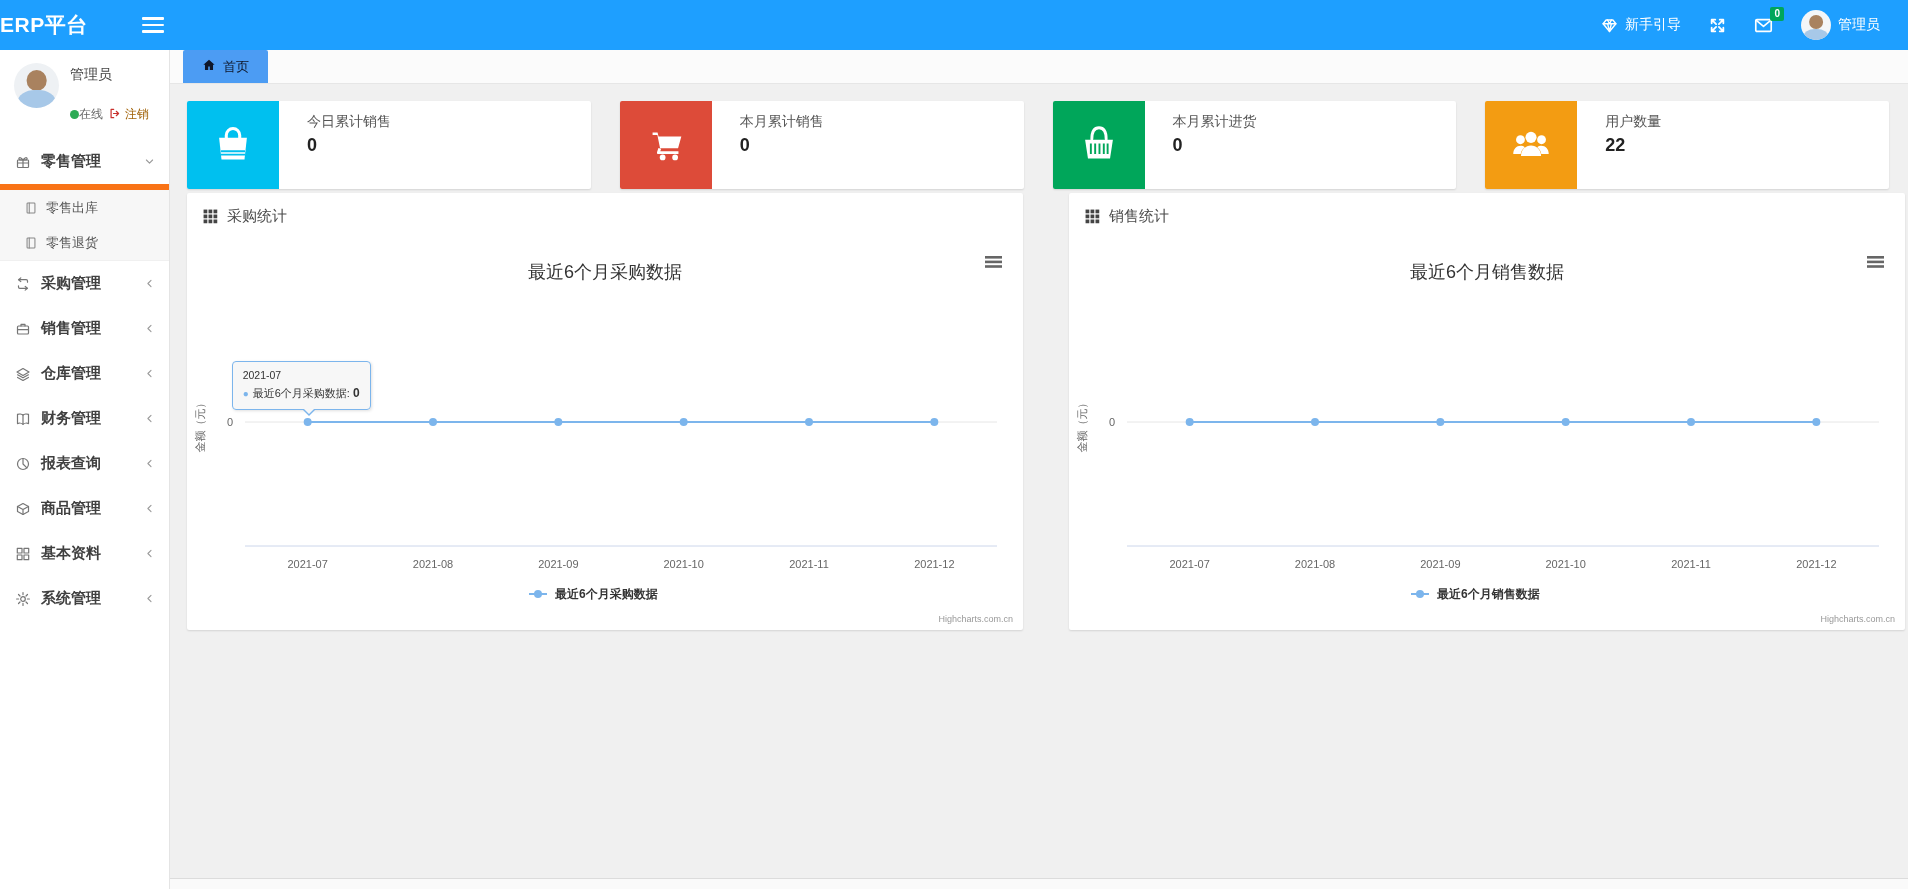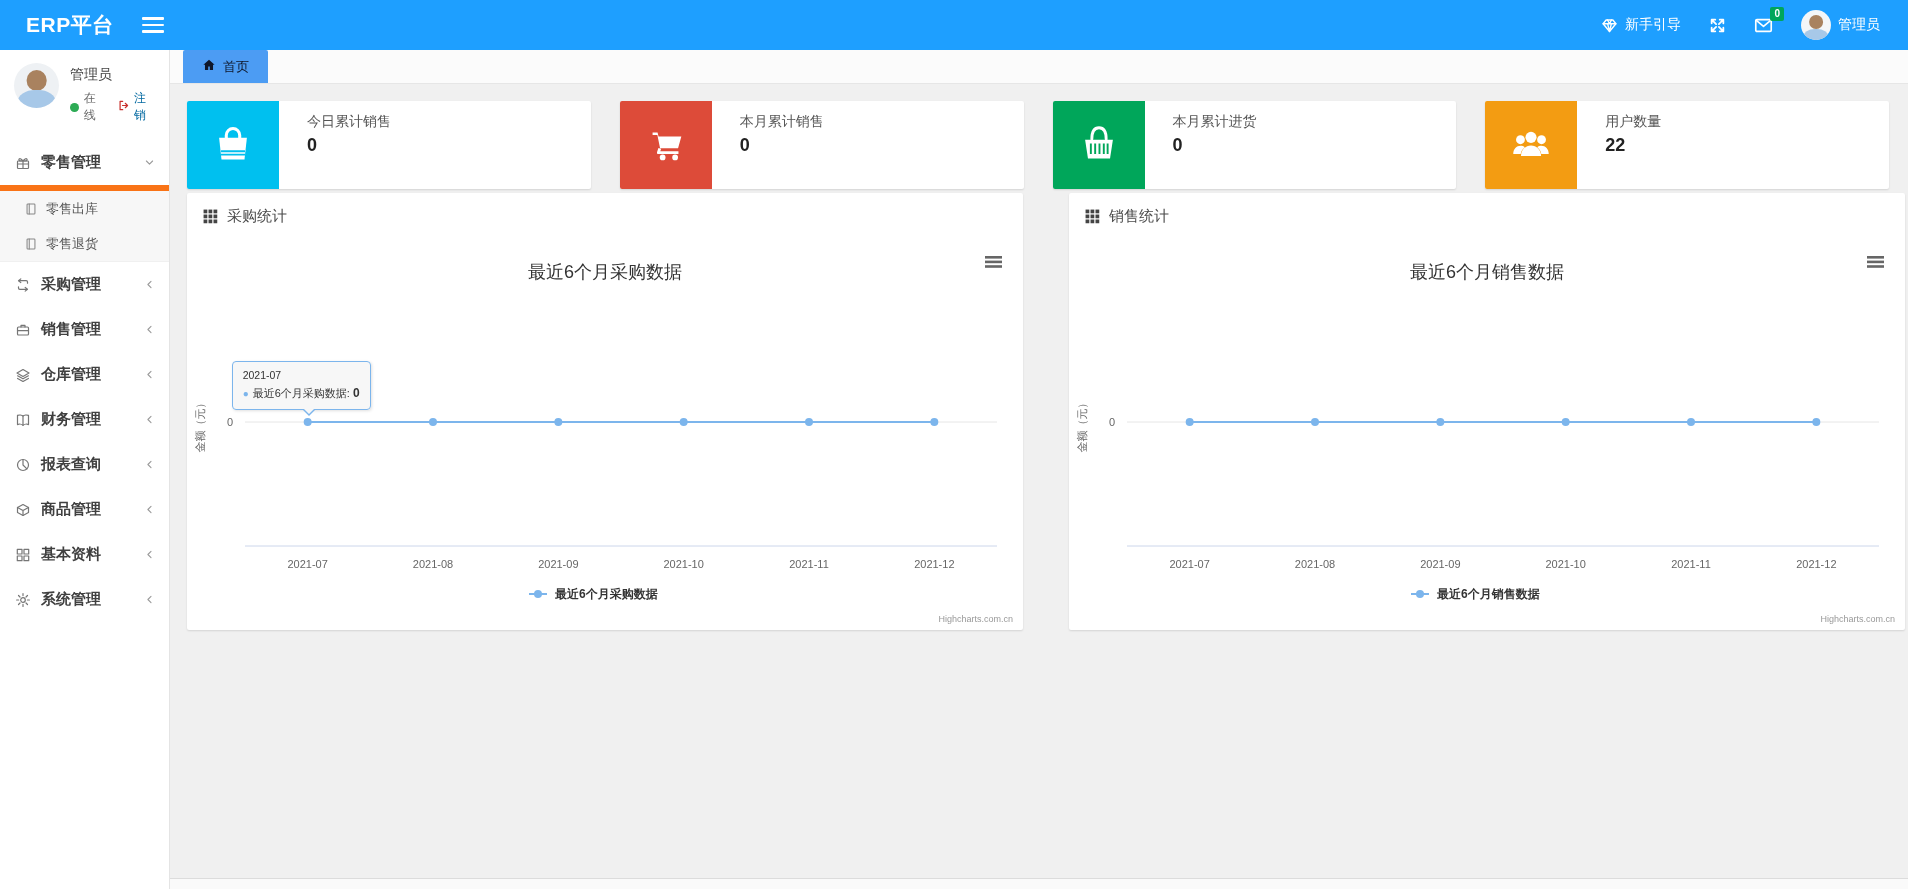--- a/index.html
+++ b/index.html
@@ -3,21 +3,21 @@
 <meta charset="utf-8">
 <style>
   * { margin:0; padding:0; box-sizing:border-box; }
   html,body { width:1908px; height:889px; overflow:hidden;
     font-family:"Liberation Sans","DejaVu Sans",sans-serif; background:#f0f0f0; }
   .app { position:relative; width:1908px; height:889px; }
 
   
   .topbar { position:absolute; top:0; left:0; right:0; height:50px; background:#1E9FFF;
     display:flex; align-items:center; color:#fff; z-index:30; }
-  .logo { width:140px; padding-left:26px; font-size:21px; font-weight:bold; letter-spacing:.5px; cursor:pointer; }
+  .logo { width:140px; font-size:21px; font-weight:bold; letter-spacing:.5px; cursor:pointer; }
   .nav-toggle { width:22px; height:16px; margin-left:2px; cursor:pointer; display:flex; flex-direction:column; justify-content:space-between; }
   .nav-toggle i { display:block; height:2.6px; background:#fff; border-radius:1px; }
   .nav-right { margin-left:auto; display:flex; align-items:center; gap:28px; padding-right:28px; font-size:14px; }
   .nav-item { display:flex; align-items:center; gap:7px; color:#fff; cursor:pointer; text-decoration:none; }
   .nav-item svg { display:block; }
   .mail-wrap { position:relative; }
   .nav-badge { position:absolute; top:-9px; right:-11px; background:#00a65a; color:#fff;
     font-size:10px; line-height:1; padding:2px 4px; border-radius:2px; font-weight:bold; }
   .avatar { width:30px; height:30px; border-radius:50%; background:#f4f6f8; position:relative; overflow:hidden; }
   .avatar::before { content:""; position:absolute; left:50%; top:18%; transform:translateX(-50%);
@@ -28,23 +28,23 @@
   
   .sidebar { position:absolute; top:50px; left:0; bottom:0; width:170px; background:#fff;
     border-right:1px solid #e4e4e4; z-index:20; }
   .user-panel { display:flex; gap:11px; padding:13px 12px 12px 14px; }
   .avatar-lg { width:45px; height:45px; border-radius:50%; background:#eef1f4; position:relative; overflow:hidden; flex:none; }
   .avatar-lg::before { content:""; position:absolute; left:50%; top:16%; transform:translateX(-50%);
     width:46%; height:46%; border-radius:50%; background:#a9825f; }
   .avatar-lg::after { content:""; position:absolute; left:50%; top:60%; transform:translateX(-50%);
     width:86%; height:58%; border-radius:45% 45% 0 0; background:#a7c8e8; }
   .user-name { font-size:14px; color:#444; margin-top:3px; }
-  .user-status { display:flex; align-items:center; gap:5px; margin-top:6px; font-size:12px; color:#666; }
+  .user-status { display:flex; align-items:center; margin-top:22px; font-size:12px; color:#666; }
   .dot { width:9px; height:9px; border-radius:50%; background:#2dab55; }
-  .logout-link { display:flex; align-items:center; gap:4px; color:#0369a1; cursor:pointer; margin-left:5px; }
+  .logout-link { display:flex; align-items:center; gap:4px; color:#a16207; cursor:pointer; margin-left:5px; }
   .logout-link svg { color:#c9302c; }
 
   .side-menu { margin-top:4px; }
   .menu-item { height:45px; display:flex; align-items:center; padding:0 14px 0 15px;
     font-size:15px; font-weight:bold; color:#404040; cursor:pointer; }
   .menu-item .mi-icon { width:17px; height:17px; margin-right:9px; color:#767676; display:flex; align-items:center; }
   .menu-item .arrow { margin-left:auto; color:#9a9a9a; display:flex; }
   .submenu { background:#f7f7f7; border-top:6px solid #f97316; border-bottom:1px solid #f0f0f0; }
   .sub-item { height:35px; display:flex; align-items:center; padding-left:24px; font-size:13px; color:#555; cursor:pointer; }
   .sub-item .mi-icon { width:14px; height:14px; margin-right:8px; color:#888; display:flex; align-items:center; }

